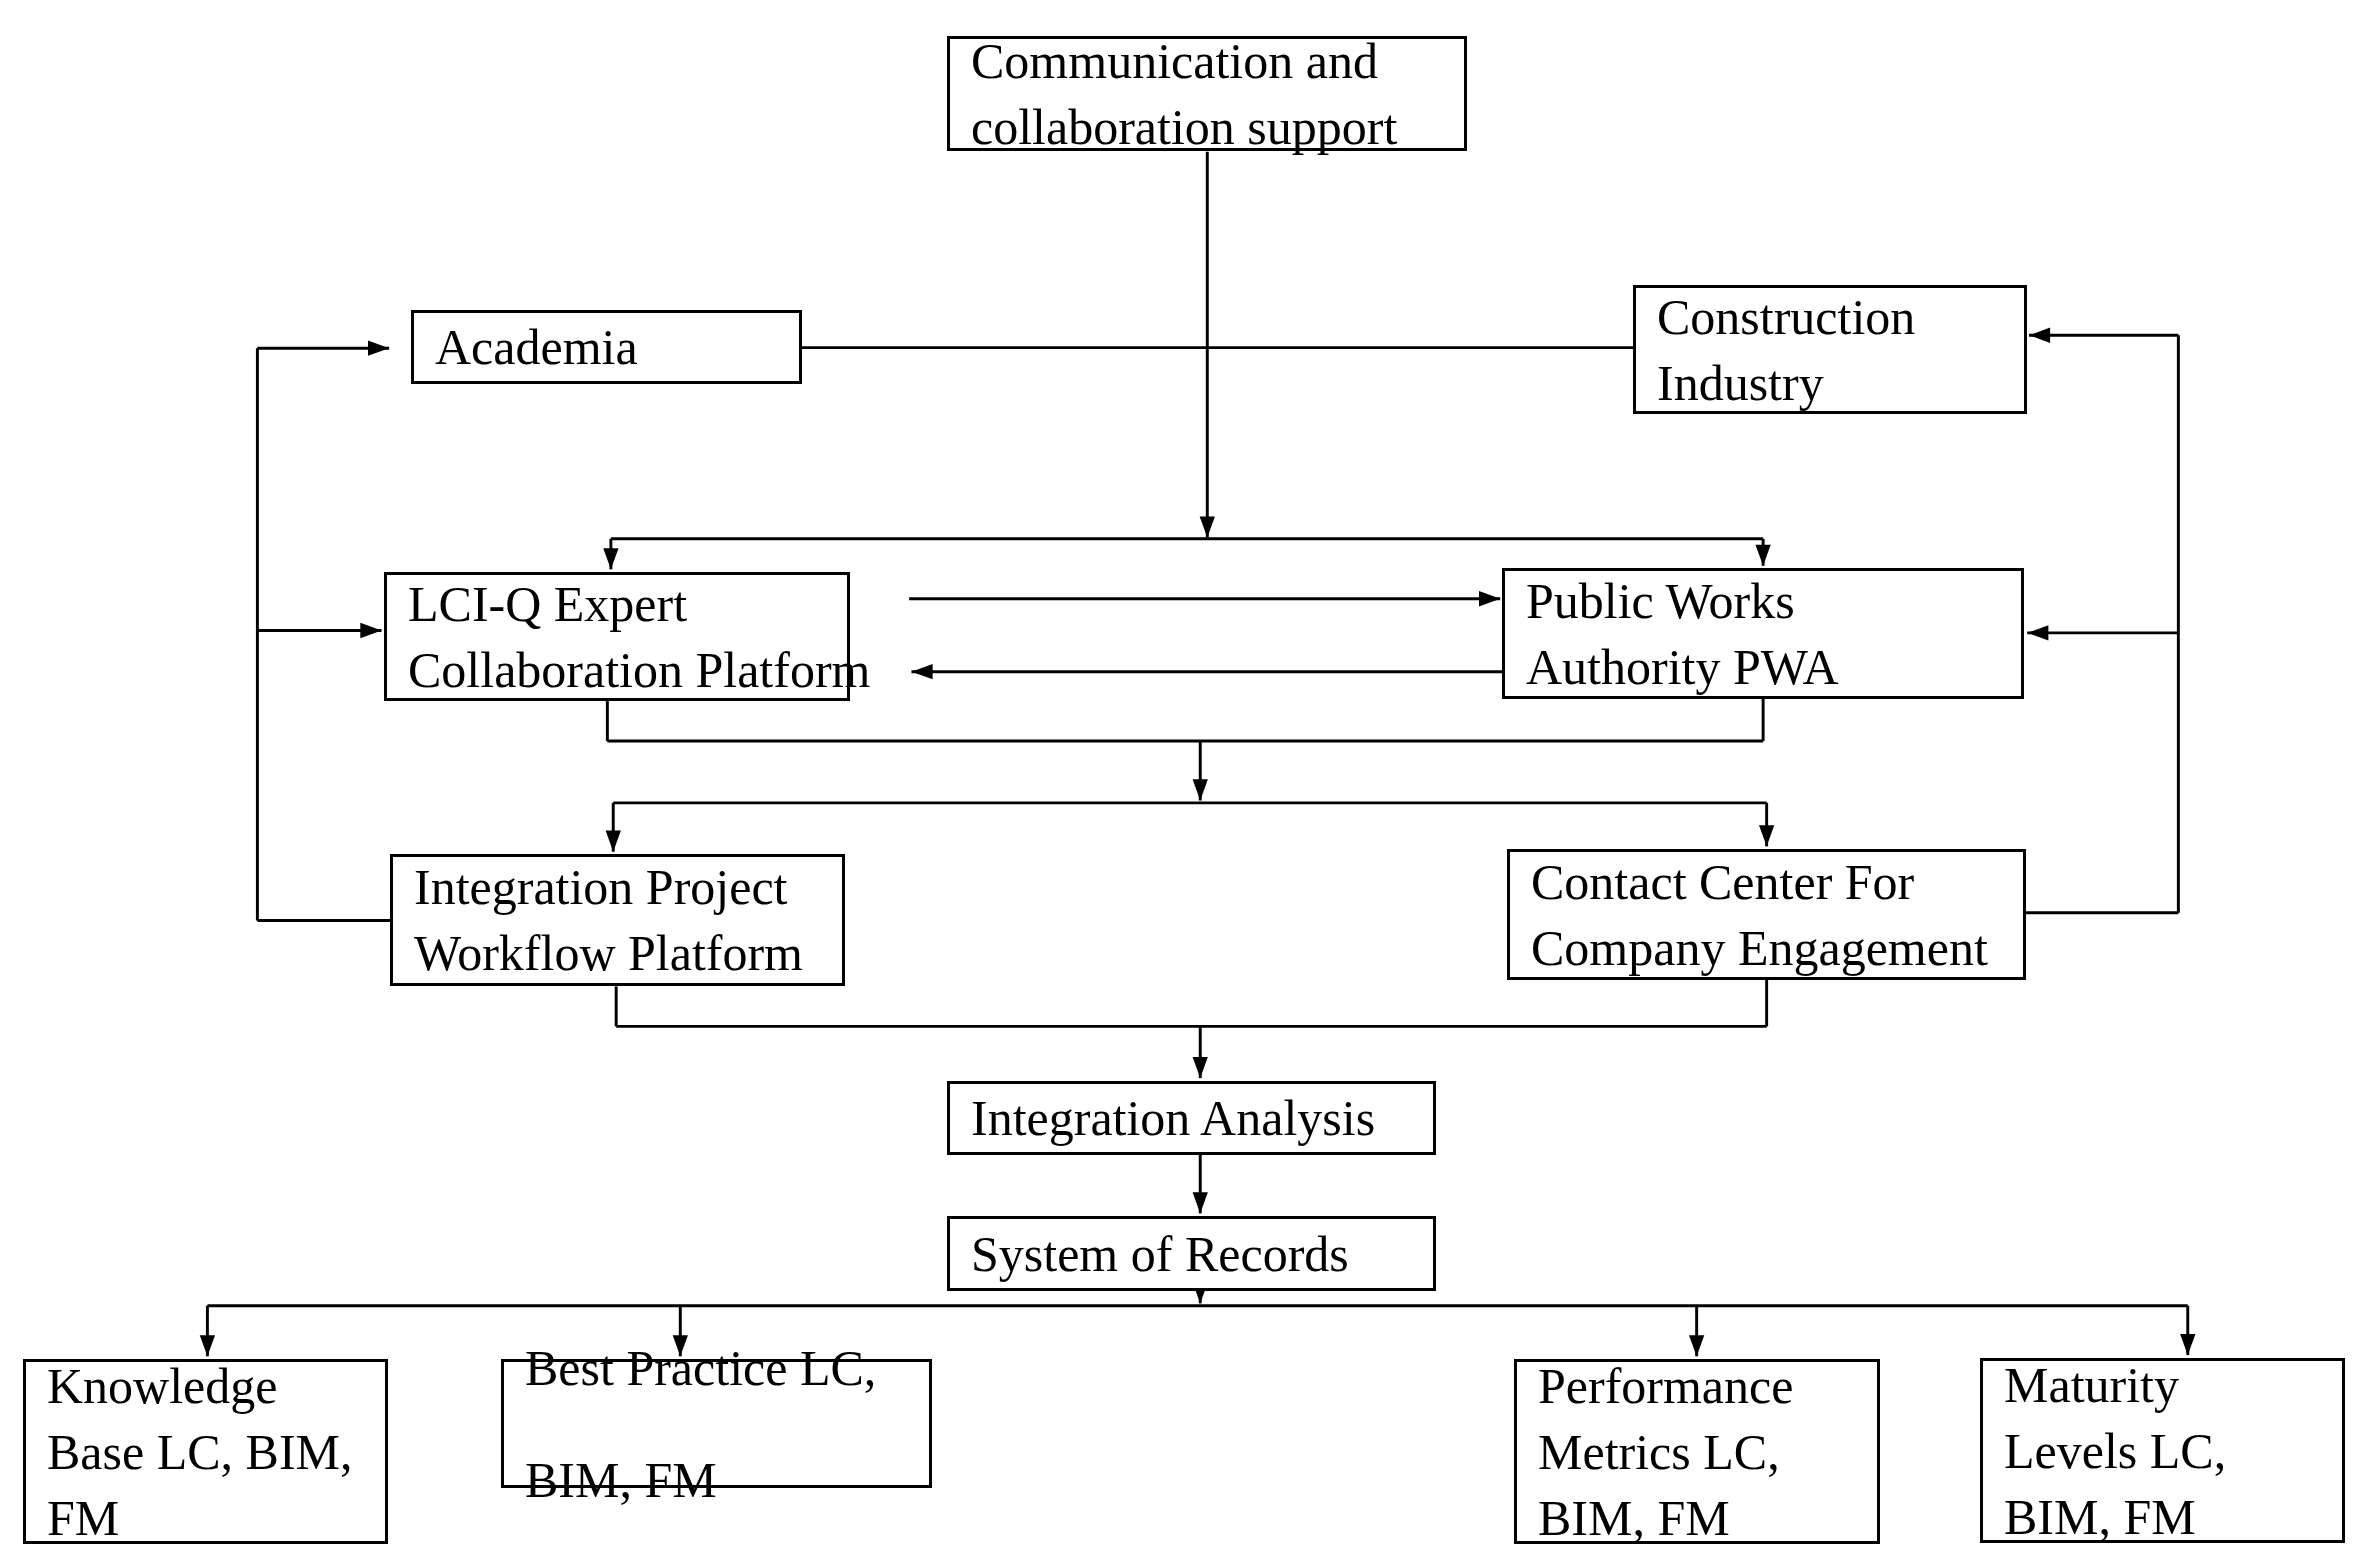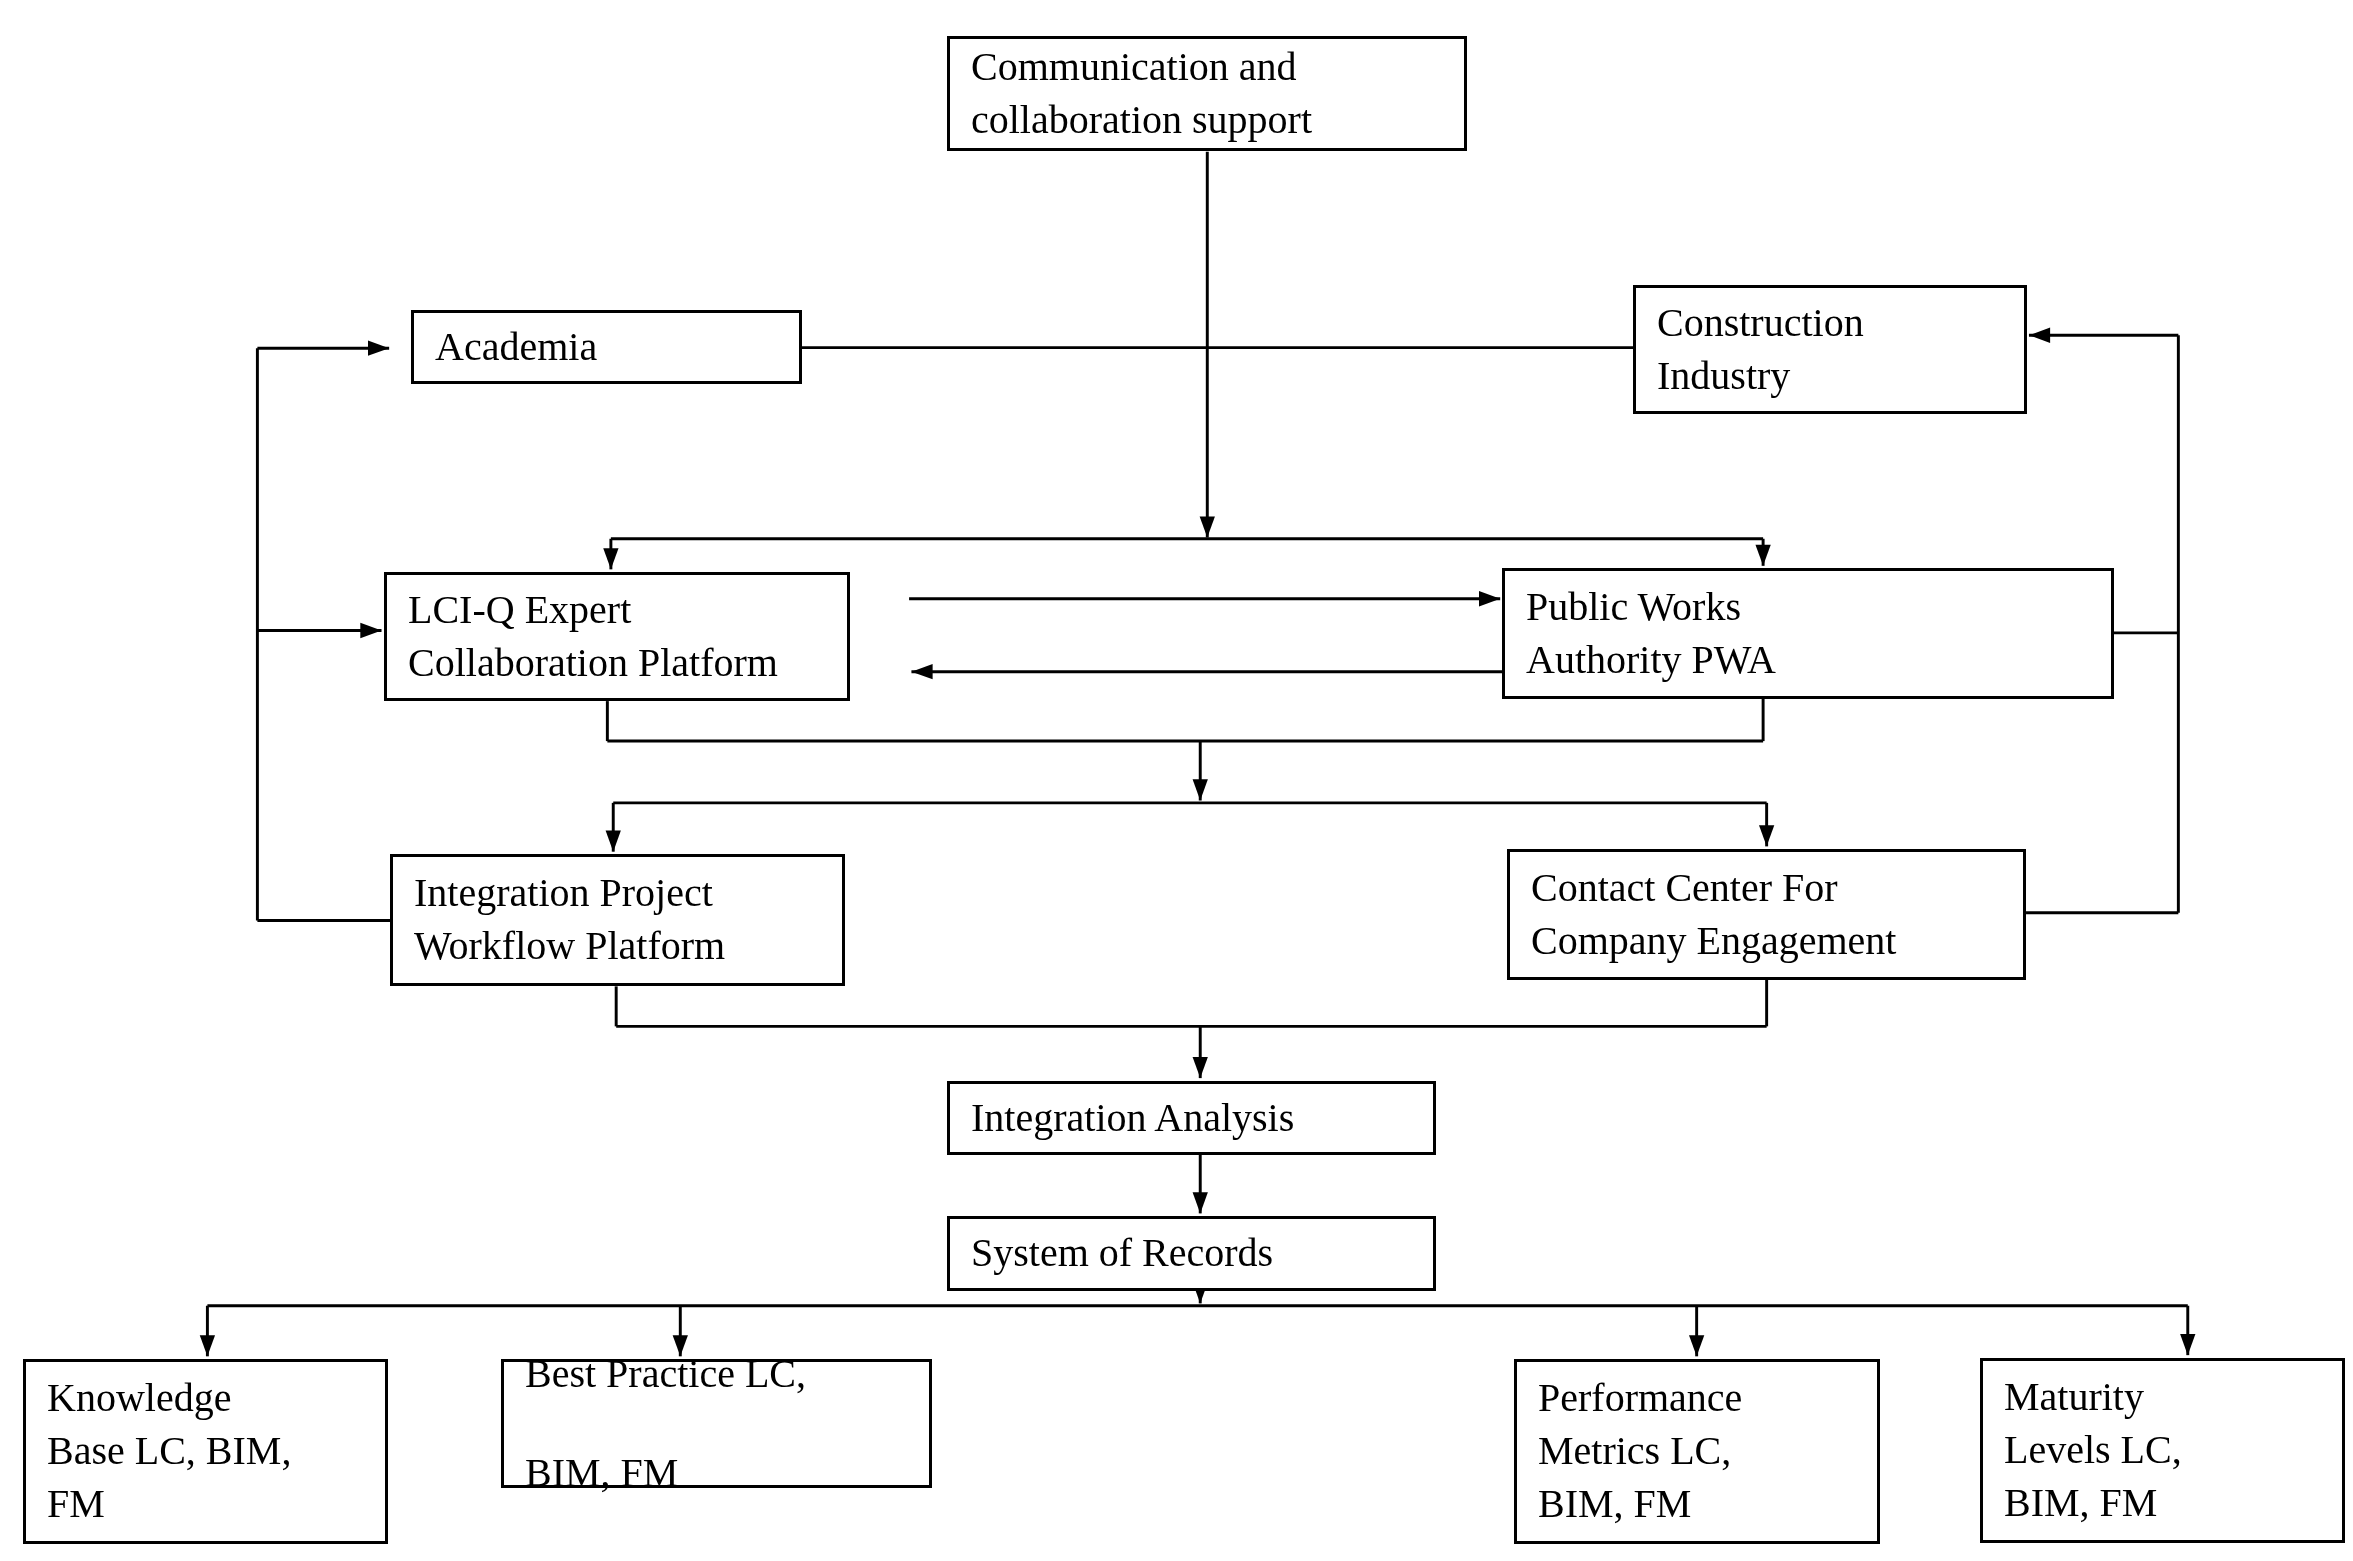--- a/index.html
+++ b/index.html
@@ -4,21 +4,21 @@
 <style>
   html,body{margin:0;padding:0;}
   body{
     width:2354px;height:1561px;position:relative;background:#ffffff;
     font-family:"Liberation Serif","DejaVu Serif",serif;overflow:hidden;
   }
   #wires{position:absolute;left:0;top:0;z-index:1;}
   .node{
     position:absolute;box-sizing:border-box;background:#ffffff;
     border:3.5px solid #000;display:flex;flex-direction:column;justify-content:center;
-    padding-left:21px;padding-right:4.7px;font-size:40px;line-height:1.32;color:#000;
+    padding-left:21px;padding-right:4.7px;font-size:50px;line-height:1.32;color:#000;
     z-index:2;white-space:nowrap;
   }
   .node span{display:block;}
 </style>
 </head>
 <body>
 
 <div style="position:absolute;left:0;top:0;width:2354px;height:1561px;">
 
   <svg id="wires" width="2354" height="1561" viewBox="0 0 4001 2654">
@@ -87,21 +87,21 @@
   <div class="node" style="left:1633px;top:285px;width:394px;height:129px;">
     <span>Construction</span>
     <span>Industry</span>
   </div>
 
   <div class="node" style="left:384px;top:572px;width:466px;height:129px;">
     <span>LCI-Q Expert</span>
     <span>Collaboration Platform</span>
   </div>
 
-  <div class="node" style="left:1502px;top:568px;width:612px;height:131px;">
+  <div class="node" style="left:1502px;top:568px;width:522px;height:131px;">
     <span>Public Works</span>
     <span>Authority PWA</span>
   </div>
 
   <div class="node" style="left:390px;top:854px;width:455px;height:132px;">
     <span>Integration Project</span>
     <span>Workflow Platform</span>
   </div>
 
   <div class="node" style="left:1507px;top:849px;width:519px;height:131px;">

